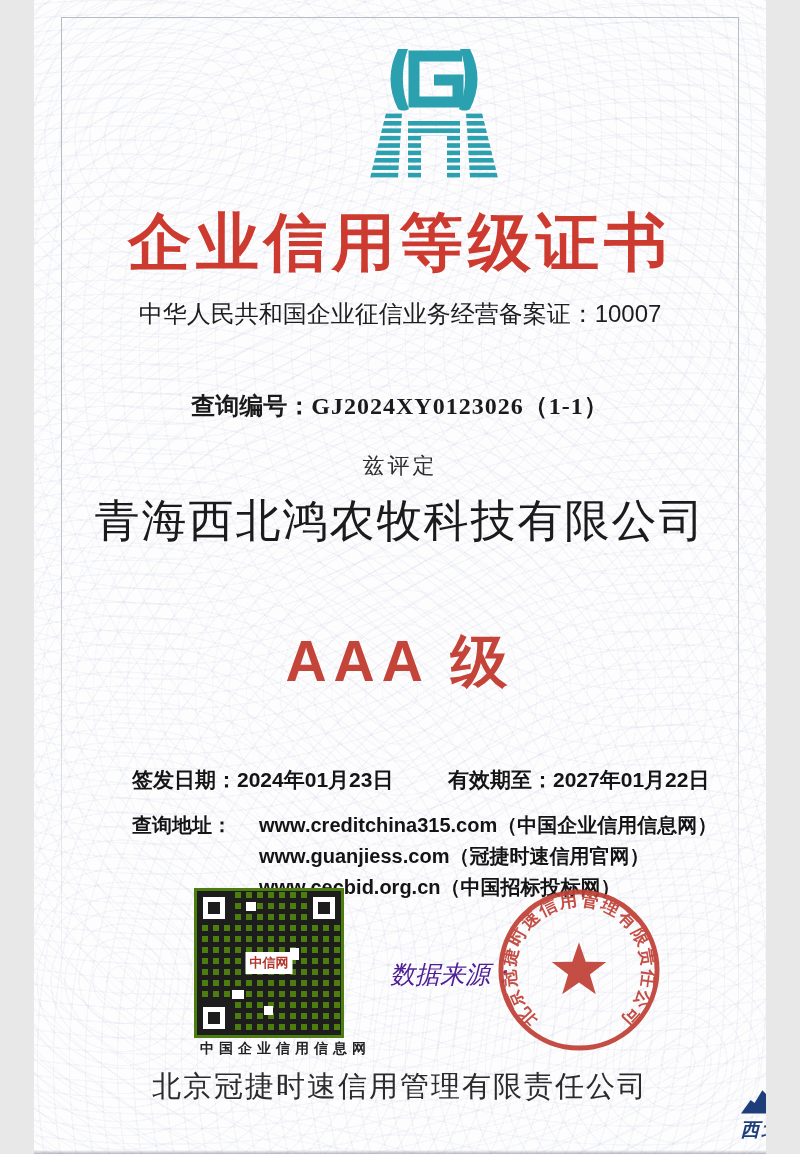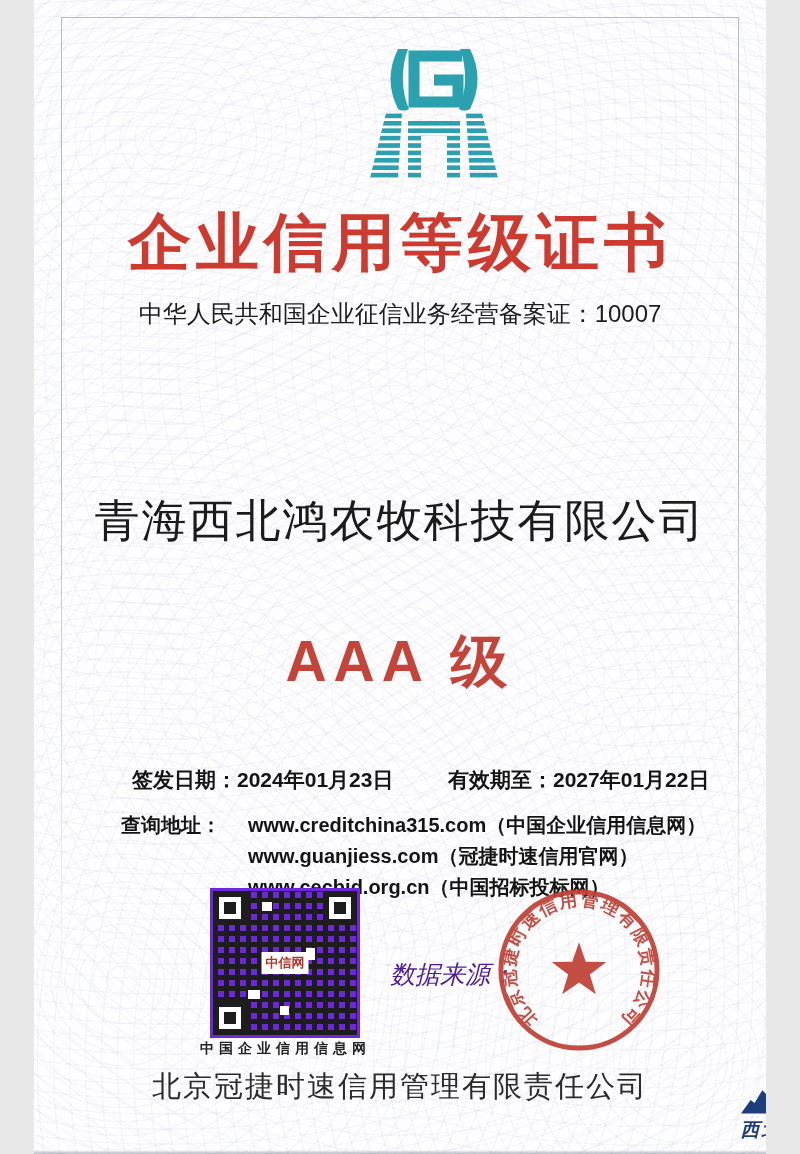--- a/index.html
+++ b/index.html
@@ -40,26 +40,26 @@
   .hereby{top:451px;font-size:22px;font-family:"Liberation Serif",serif;color:#2e2e2e;letter-spacing:3px;}
 
   .company-name{top:491px;font-size:45px;font-family:"Liberation Serif",serif;color:#1b1b1b;letter-spacing:2px;white-space:nowrap;}
 
   .rating{top:624px;font-size:57px;font-weight:bold;color:#c5443a;letter-spacing:7px;}
 
   .dates{position:absolute;top:766px;left:0;width:100%;font-size:21px;font-weight:bold;color:#141414;}
   .date-issue{position:absolute;left:98px;top:0;white-space:nowrap;}
   .date-valid{position:absolute;left:414px;top:0;white-space:nowrap;}
 
-  .addr{position:absolute;left:87px;top:810px;font-size:20px;font-weight:bold;color:#141414;line-height:31px;}
+  .addr{position:absolute;left:98px;top:810px;font-size:20px;font-weight:bold;color:#141414;line-height:31px;}
   .addr-label{display:inline-block;width:127px;}
   .addr-line.indent{padding-left:127px;}
 
   
-  .qr{position:absolute;left:176px;top:888px;width:150px;height:150px;background:#6d28d9;}
+  .qr{position:absolute;left:160px;top:888px;width:150px;height:150px;background:#4d7c0f;}
   .qr-pattern{position:absolute;inset:3px;
     background:
       repeating-linear-gradient(0deg,#1d1d1d 0 5px,transparent 5px 11px),
       repeating-linear-gradient(90deg,#1d1d1d 0 5px,transparent 5px 11px);}
   .qr-hole{position:absolute;background:#fff;}
   .qh1{left:52px;top:14px;width:10px;height:9px;}
   .qh2{left:96px;top:60px;width:9px;height:12px;}
   .qh3{left:38px;top:102px;width:12px;height:9px;}
   .qh4{left:70px;top:118px;width:9px;height:9px;}
   .finder{position:absolute;width:34px;height:34px;border:6px solid #1d1d1d;background:#fff;box-sizing:border-box;}
@@ -106,21 +106,25 @@
 
       <polygon points="18,66 34,66 30,131 2,131" fill="url(#hstripes)"></polygon>
       <polygon points="98,66 114,66 130,131 102,131" fill="url(#hstripes)"></polygon>
       <path d="M40,72 H92 V131 H79 V89 H53 V131 H40 Z" fill="url(#hstripes)"></path>
     </svg>
   </div>
 
   <div class="abs-center title">企业信用等级证书</div>
   <div class="abs-center record-line">中华人民共和国企业征信业务经营备案证：10007</div>
 
+  <div class="abs-center query-line">
+    <span>查询编号：</span><span class="serif-num">GJ2024XY0123026（1-1）</span>
+  </div>
 
+  <div class="abs-center hereby">兹评定</div>
   <div class="abs-center rating">AAA 级</div>
   <div class="abs-center company-name">青海西北鸿农牧科技有限公司</div>
 
   <div class="dates">
     <span class="date-issue"><span>签发日期：</span><span>2024年01月23日</span></span>
     <span class="date-valid"><span>有效期至：</span><span>2027年01月22日</span></span>
   </div>
 
   <div class="addr">
     <div class="addr-line">

